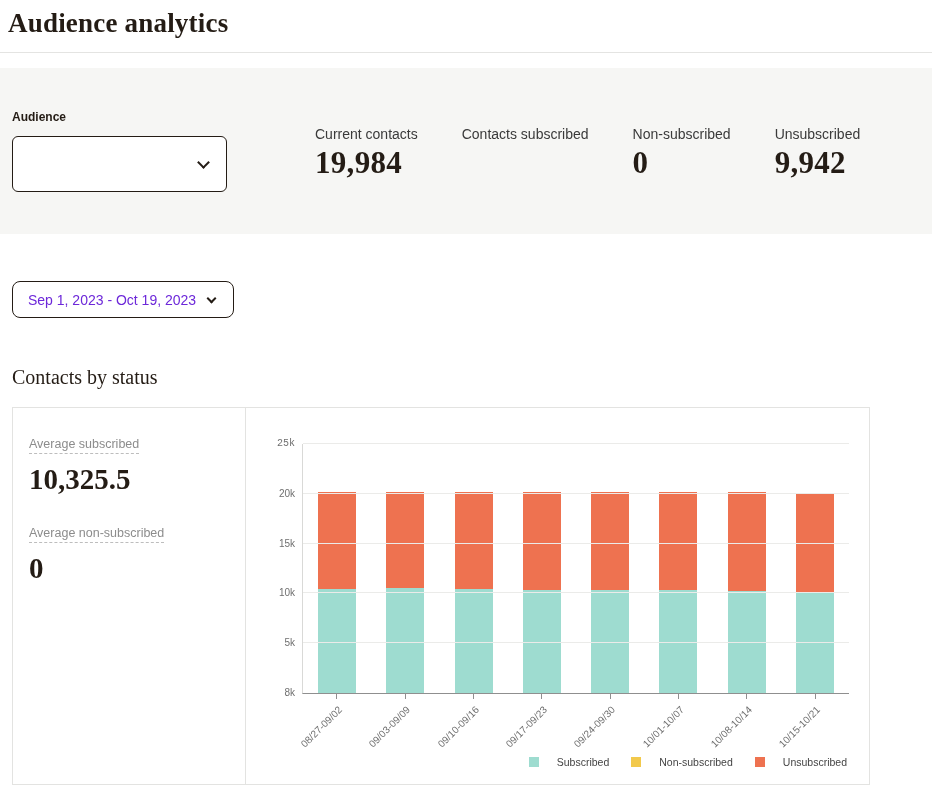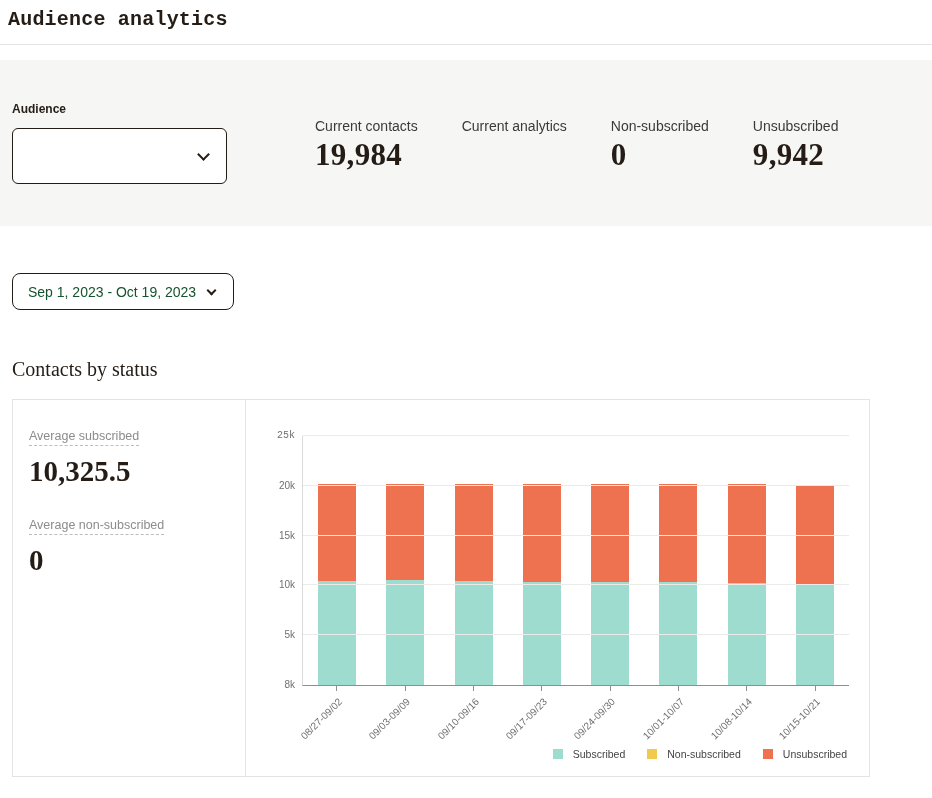--- a/index.html
+++ b/index.html
@@ -1,21 +1,21 @@
 <!DOCTYPE html>
 <html><head>
 <meta charset="utf-8">
 <style>
   * { margin:0; padding:0; box-sizing:border-box; }
   html,body { width:932px; height:798px; overflow:hidden; background:#fff;
     font-family:"Liberation Sans", sans-serif; color:#241c15; }
 
   
   .page-header { padding:8px 0 13px 8px; border-bottom:1px solid #e4e4e2; }
-  .page-title { font-family:Liberation Mono, monospace; font-size:20px; font-weight:700; letter-spacing:0.2px; }
+  .page-title { font-family:Liberation Serif, serif; font-size:27px; font-weight:700; letter-spacing:0.2px; }
 
   
   .audience-panel { background:#f6f6f4; margin-top:15px; padding:42px 12px 42px 12px; display:flex; }
   .audience-col { width:303px; }
   .field-label { font-size:12px; font-weight:700; color:#241c15; }
   .select-box { margin-top:12px; width:215px; height:56px; background:#fff; border:1px solid #241c15;
     border-radius:6px; display:flex; align-items:center; justify-content:space-between;
     padding:0 18px 0 14px; cursor:pointer; }
   .chevron { width:9px; height:9px; border-right:2px solid #241c15; border-bottom:2px solid #241c15;
     transform:rotate(45deg); margin-top:-4px; flex:0 0 auto; }
@@ -23,21 +23,21 @@
   .select-value { font-size:14px; }
 
   .stats-row { display:flex; gap:44px; padding-top:16px; }
   .stat-label { font-size:14px; color:#3a3a3a; }
   .stat-value { font-family:"Liberation Serif", serif; font-size:31px; font-weight:700; margin-top:3px; letter-spacing:0.3px; }
 
   
   .date-section { margin:34px 0 0 12px; }
   .date-button { margin-top:13px; height:37px; min-width:222px; background:#fff; border:1px solid #241c15;
     border-radius:8px; display:inline-flex; align-items:center; gap:12px; padding:0 15px; font-size:14px;
-    color:#14532d; cursor:pointer; font-family:"Liberation Sans", sans-serif; }
+    color:#6d28d9; cursor:pointer; font-family:"Liberation Sans", sans-serif; }
 
   
   .section-title { margin:48px 12px 0 12px; font-family:"Liberation Serif", serif; font-size:20px; font-weight:400; }
 
   .status-card { margin:18px 0 0 12px; width:858px; height:378px; border:1px solid #e3e3e1; display:flex; background:#fff; }
   .summary-col { width:233px; border-right:1px solid #e3e3e1; padding:26px 16px; }
   .summary-label { font-size:12.5px; color:#8c8c8c; display:inline-block;
     border-bottom:1px dashed #bdbdbd; padding-bottom:2px; }
   .summary-value { font-family:"Liberation Serif", serif; font-size:29px; font-weight:700; margin-top:9px; }
   .summary-block + .summary-block { margin-top:27px; }
@@ -53,21 +53,21 @@
   .bar-slot { flex:1; display:flex; align-items:flex-end; justify-content:center; }
   .bar { width:38px; height:100%; display:flex; flex-direction:column; justify-content:flex-end; }
   .bar-seg { width:100%; }
   .x-axis { position:relative; margin-left:48px; height:58px; display:flex; }
   .x-slot { flex:1; position:relative; }
   .x-slot::before { content:''; position:absolute; top:0; left:50%; width:1px; height:5px; background:#8f8f8f; }
   .x-label { position:absolute; top:10px; right:50%; transform:rotate(-45deg); transform-origin:100% 0%;
     white-space:nowrap; font-size:10px; color:#6f6f6f; }
   .legend { display:flex; justify-content:flex-end; align-items:center; gap:22px; margin-top:4px;
     padding-right:2px; font-size:10.5px; color:#444; }
-  .legend-item { display:flex; align-items:center; gap:10px; }
+  .legend-item { display:flex; align-items:center; gap:18px; }
   .legend-swatch { width:10px; height:10px; display:inline-block; }
 </style>
 </head>
 <body>
 
 <div class="page-header">
   <div class="page-title">Audience analytics</div>
 </div>
 
 <div class="audience-panel">
@@ -77,21 +77,21 @@
       <span class="select-value"></span>
       <span class="chevron"></span>
     </div>
   </div>
   <div class="stats-row">
     <div class="stat">
       <div class="stat-label">Current contacts</div>
       <div class="stat-value">19,984</div>
     </div>
     <div class="stat">
-      <div class="stat-label">Current analytics</div>
+      <div class="stat-label">Contacts subscribed</div>
     </div>
     <div class="stat">
       <div class="stat-label">Non-subscribed</div>
       <div class="stat-value">0</div>
     </div>
     <div class="stat">
       <div class="stat-label">Unsubscribed</div>
       <div class="stat-value">9,942</div>
     </div>
   </div>

